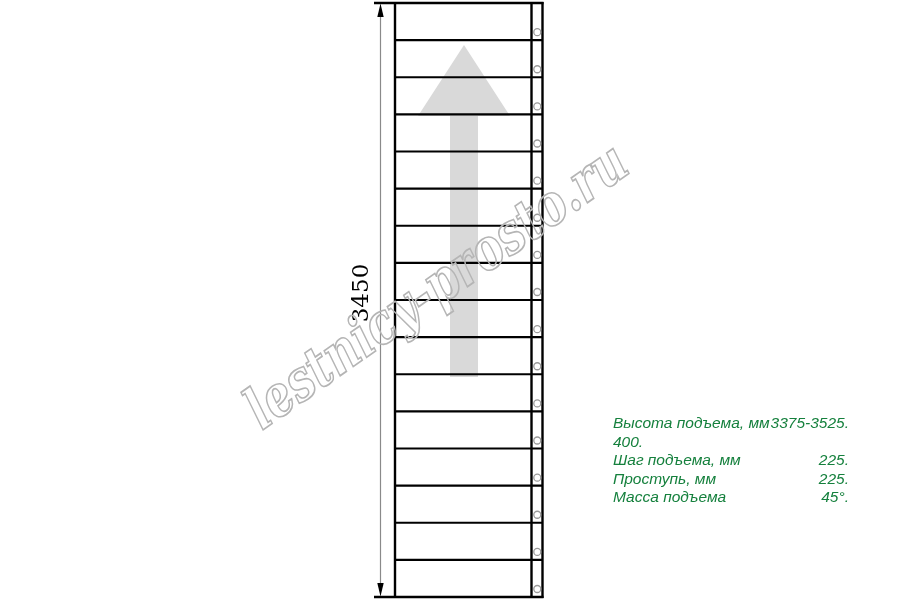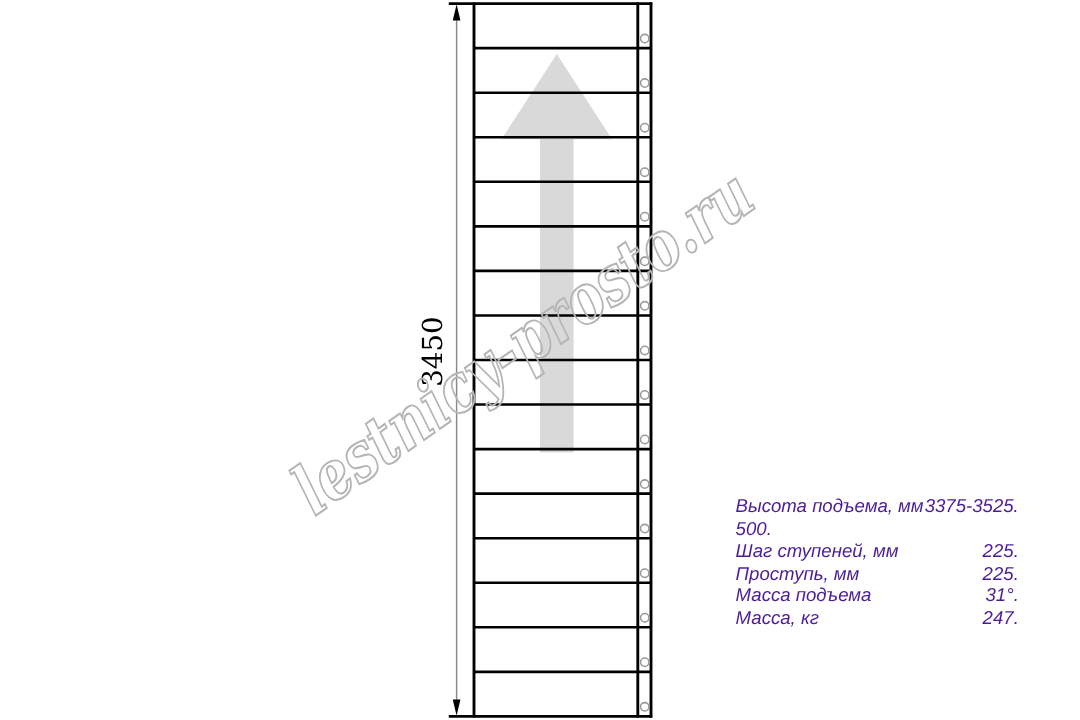--- a/index.html
+++ b/index.html
@@ -12,21 +12,21 @@
   }
   #plan-svg{position:absolute;left:0;top:0;}
   #spec-table{
     position:absolute;
     left:613px;top:414px;
     width:236px;
     font-family:"Liberation Sans", sans-serif;
     font-style:italic;
     font-size:15.5px;
     line-height:18.6px;
-    color:#4c1d95;
+    color:#15803d;
   }
   .spec-row{display:flex;justify-content:space-between;white-space:nowrap;}
   .spec-value{text-align:center;}
 </style>
 </head>
 <body>
 
 <div id="canvas">
 
   <svg id="plan-svg" width="900" height="600" viewBox="0 0 900 600">
@@ -83,32 +83,28 @@
 
     <text transform="translate(447,301) rotate(-35)" text-anchor="middle" textLength="452" lengthAdjust="spacingAndGlyphs" font-family="DejaVu Serif, serif" font-size="57" font-weight="bold" font-style="italic" fill="none" stroke="#b5b5b5" stroke-width="1.7">lestnicy-prosto.ru</text>
   </svg>
 
   <div id="spec-table">
     <div class="spec-row">
       <span class="spec-label">Высота подъема, мм</span>
       <span class="spec-value">3375-3525.</span>
     </div>
     <div class="spec-row">
-      <span class="spec-value">500.</span>
+      <span class="spec-value">400.</span>
     </div>
     <div class="spec-row">
-      <span class="spec-label">Шаг ступеней, мм</span>
+      <span class="spec-label">Шаг подъема, мм</span>
       <span class="spec-value">225.</span>
     </div>
     <div class="spec-row">
       <span class="spec-label">Проступь, мм</span>
       <span class="spec-value">225.</span>
     </div>
     <div class="spec-row">
       <span class="spec-label">Масса подъема</span>
-      <span class="spec-value">31°.</span>
-    </div>
-    <div class="spec-row">
-      <span class="spec-label">Масса, кг</span>
-      <span class="spec-value">247.</span>
+      <span class="spec-value">45°.</span>
     </div>
   </div>
 </div>
 
 </body></html>

